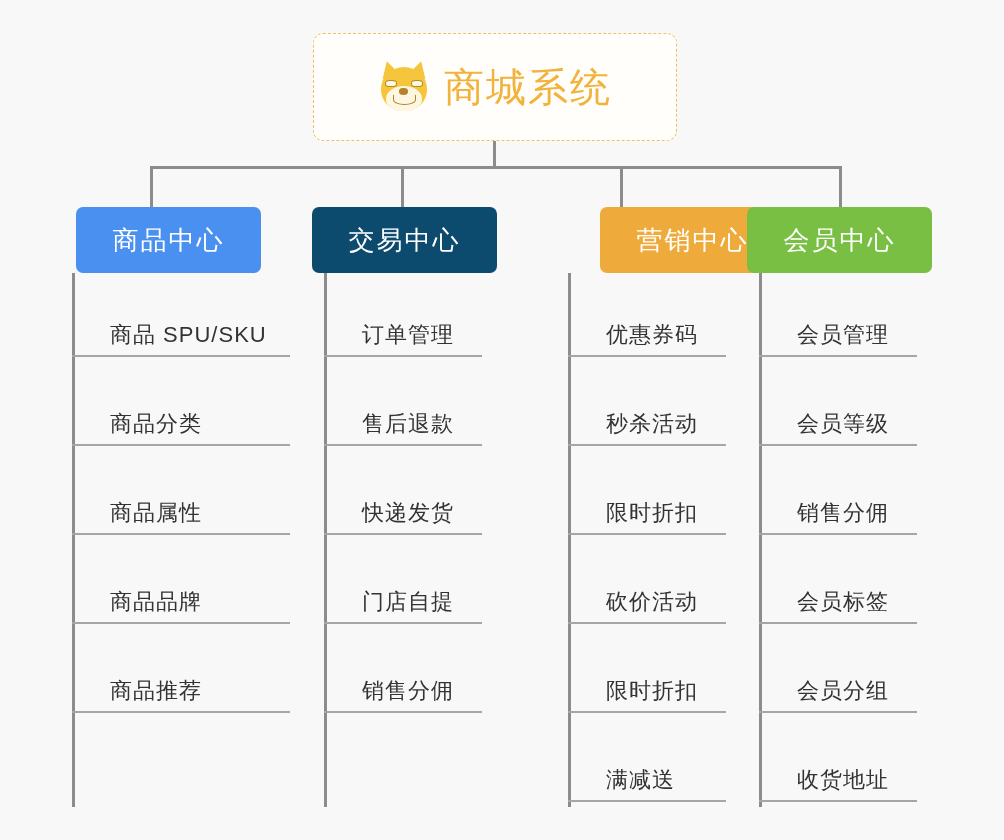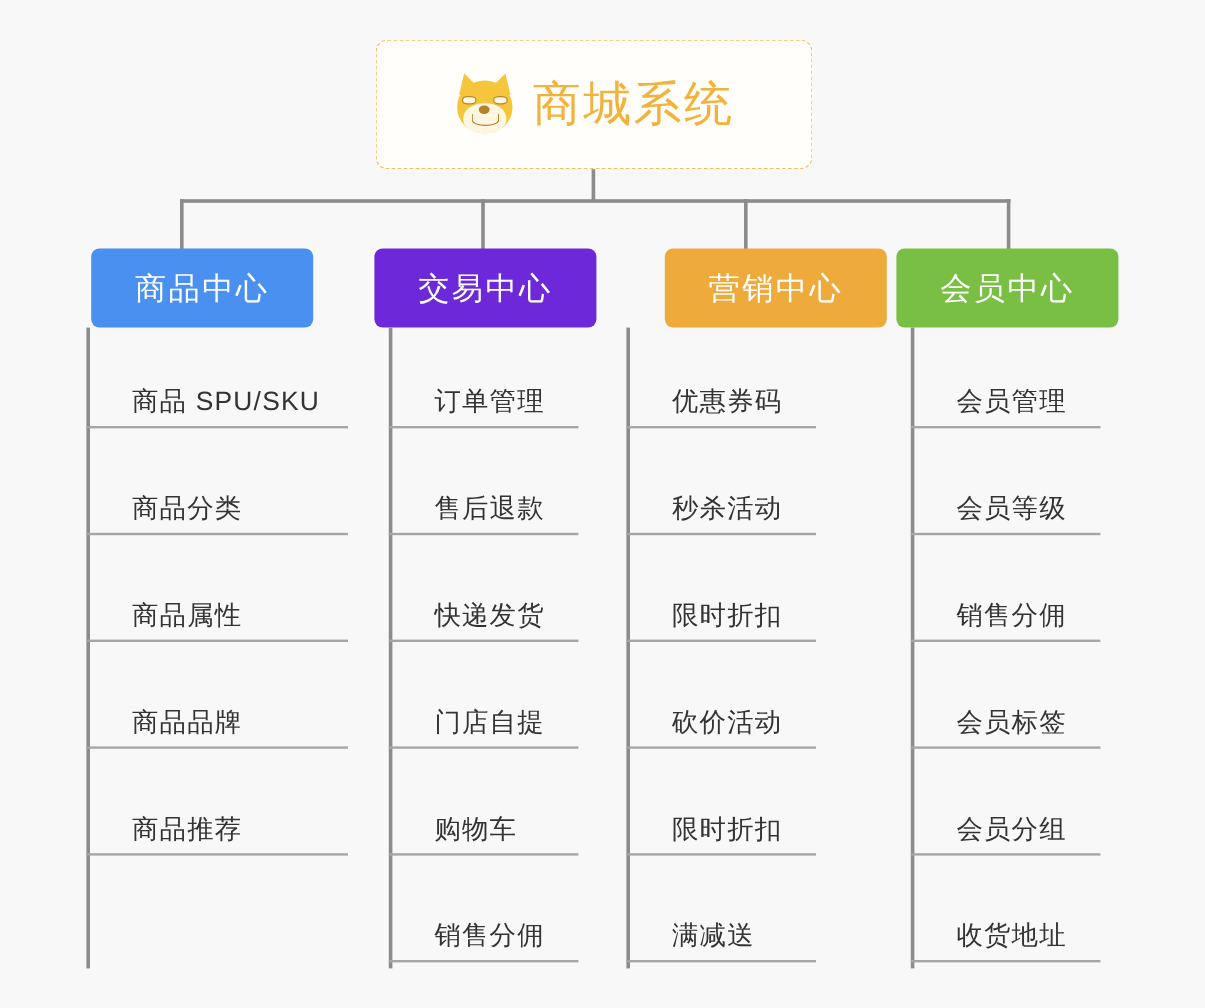--- a/index.html
+++ b/index.html
@@ -229,51 +229,47 @@
           <div class="leaf-underline" style="background: rgb(166, 166, 166); width: 218px;"></div>
         </div>
         <div class="leaf-item">
           <div class="leaf-label">商品推荐</div>
           <div class="leaf-underline" style="background: rgb(166, 166, 166); width: 218px;"></div>
         </div>
       </div>
   </div>
 
   <div class="column" id="col-1" style="left:312px;">
-    <div class="cat-header" style="background: #6d28d9;">交易中心</div>
+    <div class="cat-header" style="background: #0c4a6e;">交易中心</div>
     <div class="leaf-rail" style="background: rgb(140, 140, 140); height: 534px;"></div>
     <div class="leaf-list">
         <div class="leaf-item">
           <div class="leaf-label">订单管理</div>
           <div class="leaf-underline" style="background: rgb(166, 166, 166); width: 158px;"></div>
         </div>
         <div class="leaf-item">
           <div class="leaf-label">售后退款</div>
           <div class="leaf-underline" style="background: rgb(166, 166, 166); width: 158px;"></div>
         </div>
         <div class="leaf-item">
           <div class="leaf-label">快递发货</div>
           <div class="leaf-underline" style="background: rgb(166, 166, 166); width: 158px;"></div>
         </div>
         <div class="leaf-item">
           <div class="leaf-label">门店自提</div>
           <div class="leaf-underline" style="background: rgb(166, 166, 166); width: 158px;"></div>
         </div>
         <div class="leaf-item">
-          <div class="leaf-label">购物车</div>
-          <div class="leaf-underline" style="background: rgb(166, 166, 166); width: 158px;"></div>
-        </div>
-        <div class="leaf-item">
           <div class="leaf-label">销售分佣</div>
           <div class="leaf-underline" style="background: rgb(166, 166, 166); width: 158px;"></div>
         </div>
       </div>
   </div>
 
-  <div class="column" id="col-2" style="left:510px;padding-left:44px;">
+  <div class="column" id="col-2" style="left:556px;padding-left:44px;">
     <div class="cat-header" style="background: rgb(238, 171, 60);">营销中心</div>
     <div class="leaf-rail" style="background: rgb(140, 140, 140); height: 534px;"></div>
     <div class="leaf-list">
         <div class="leaf-item">
           <div class="leaf-label">优惠券码</div>
           <div class="leaf-underline" style="background: rgb(166, 166, 166); width: 158px;"></div>
         </div>
         <div class="leaf-item">
           <div class="leaf-label">秒杀活动</div>
           <div class="leaf-underline" style="background: rgb(166, 166, 166); width: 158px;"></div>

